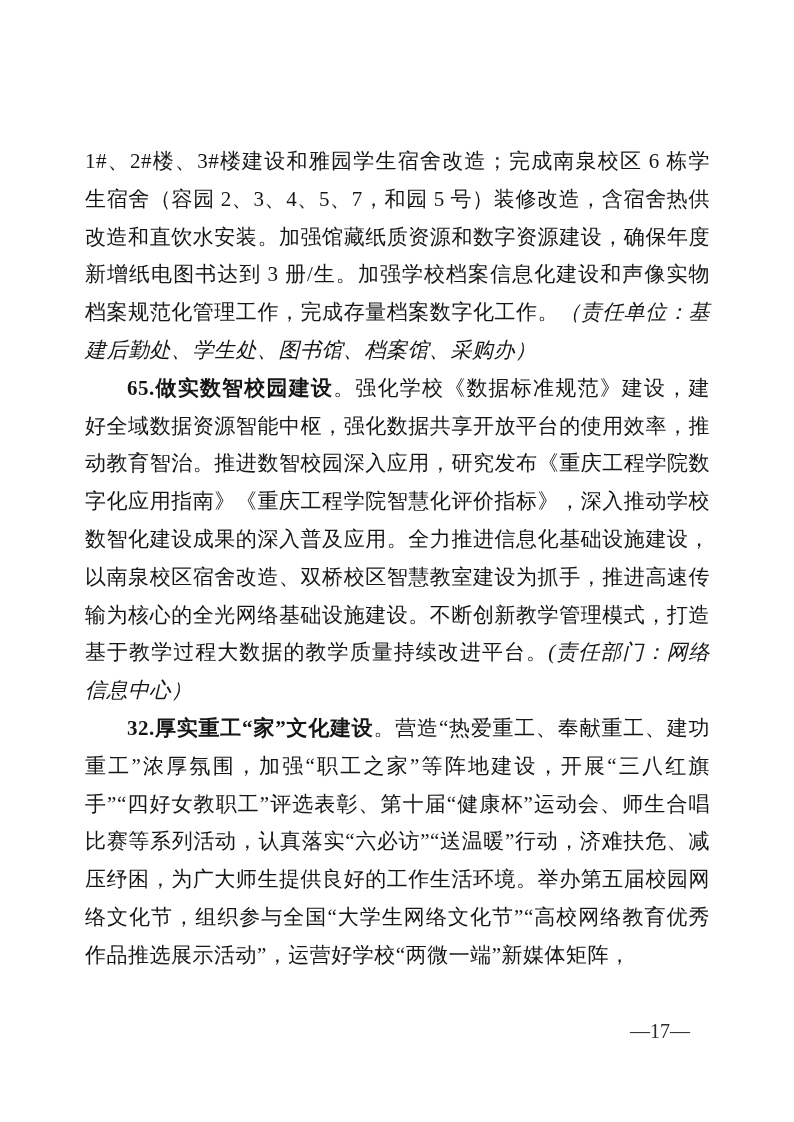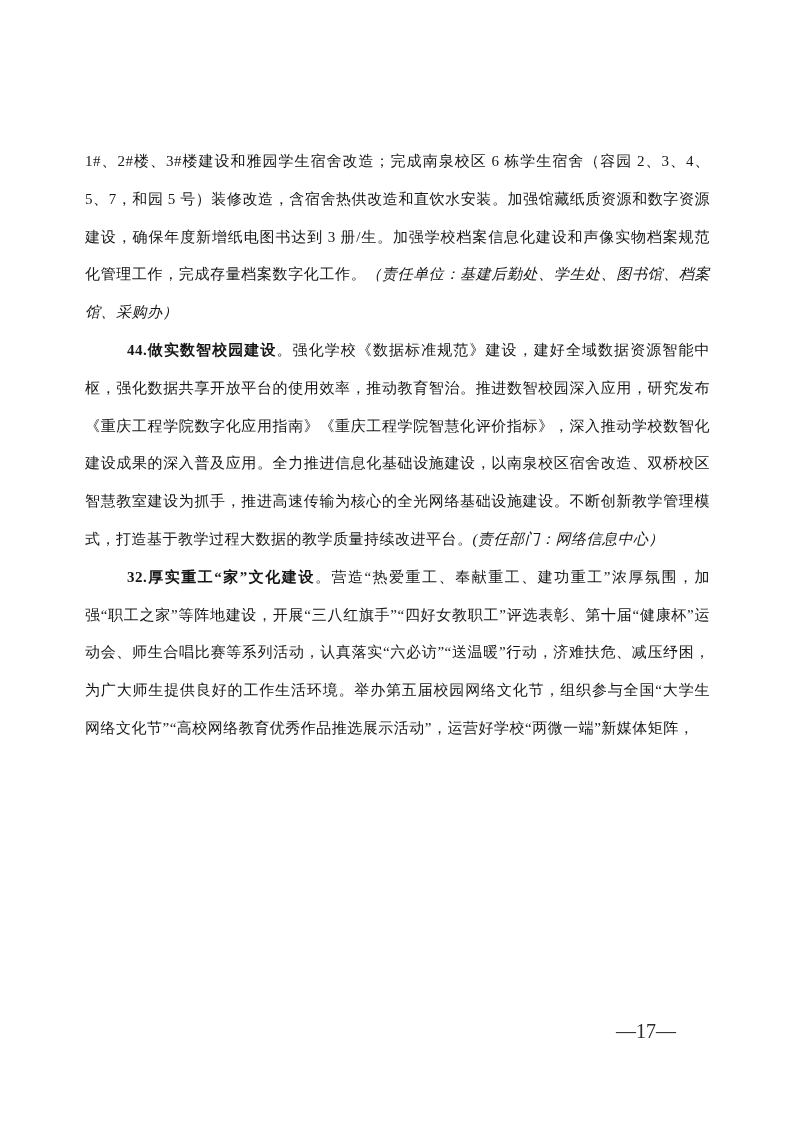--- a/index.html
+++ b/index.html
@@ -17,54 +17,54 @@
     color: #161616;
   }
   .content {
     position: absolute;
     left: 85px;
     top: 143px;
     width: 625px;
   }
   .para {
     margin: 0;
-    font-size: 15px;
+    font-size: 21px;
     line-height: 37.8px;
     text-align: justify;
     text-align-last: left;
     letter-spacing: 0.5px;
     word-break: break-all;
   }
   .para.indented {
     text-indent: 42px;
   }
   .run-bold {
     font-weight: 700;
   }
   .run-kaiti {
     font-style: italic;
   }
   .page-number {
     position: absolute;
     top: 1017px;
-    right: 118px;
+    right: 104px;
     font-size: 20px;
     line-height: 28px;
     color: #2a2a2a;
     font-family: "Liberation Serif", "DejaVu Serif", serif;
   }
 </style>
 </head>
 <body>
 
 <div class="page">
   <div class="content">
 
     <p class="para"><span>1#、2#楼、3#楼建设和雅园学生宿舍改造；完成南泉校区 6 栋学生宿舍（容园 2、3、4、5、7，和园 5 号）装修改造，含宿舍热供改造和直饮水安装。加强馆藏纸质资源和数字资源建设，确保年度新增纸电图书达到 3 册/生。加强学校档案信息化建设和声像实物档案规范化管理工作，完成存量档案数字化工作。</span><span class="run-kaiti">（责任单位：基建后勤处、学生处、图书馆、档案馆、采购办）</span></p>
 
-    <p class="para indented"><span class="run-bold">44.做实数智校园建设</span><span>。强化学校《数据标准规范》建设，建好全域数据资源智能中枢，强化数据共享开放平台的使用效率，推动教育智治。推进数智校园深入应用，研究发布《重庆工程学院数字化应用指南》《重庆工程学院智慧化评价指标》，深入推动学校数智化建设成果的深入普及应用。全力推进信息化基础设施建设，以南泉校区宿舍改造、双桥校区智慧教室建设为抓手，推进高速传输为核心的全光网络基础设施建设。不断创新教学管理模式，打造基于教学过程大数据的教学质量持续改进平台。</span><span class="run-kaiti">(责任部门：网络信息中心）</span></p>
+    <p class="para indented"><span class="run-bold">65.做实数智校园建设</span><span>。强化学校《数据标准规范》建设，建好全域数据资源智能中枢，强化数据共享开放平台的使用效率，推动教育智治。推进数智校园深入应用，研究发布《重庆工程学院数字化应用指南》《重庆工程学院智慧化评价指标》，深入推动学校数智化建设成果的深入普及应用。全力推进信息化基础设施建设，以南泉校区宿舍改造、双桥校区智慧教室建设为抓手，推进高速传输为核心的全光网络基础设施建设。不断创新教学管理模式，打造基于教学过程大数据的教学质量持续改进平台。</span><span class="run-kaiti">(责任部门：网络信息中心）</span></p>
 
     <p class="para indented"><span class="run-bold">32.厚实重工“家”文化建设</span><span>。营造“热爱重工、奉献重工、建功重工”浓厚氛围，加强“职工之家”等阵地建设，开展“三八红旗手”“四好女教职工”评选表彰、第十届“健康杯”运动会、师生合唱比赛等系列活动，认真落实“六必访”“送温暖”行动，济难扶危、减压纾困，为广大师生提供良好的工作生活环境。举办第五届校园网络文化节，组织参与全国“大学生网络文化节”“高校网络教育优秀作品推选展示活动”，运营好学校“两微一端”新媒体矩阵，</span></p>
 
   </div>
 
   <div class="page-number">—17—</div>
 </div>
 
 </body></html>

